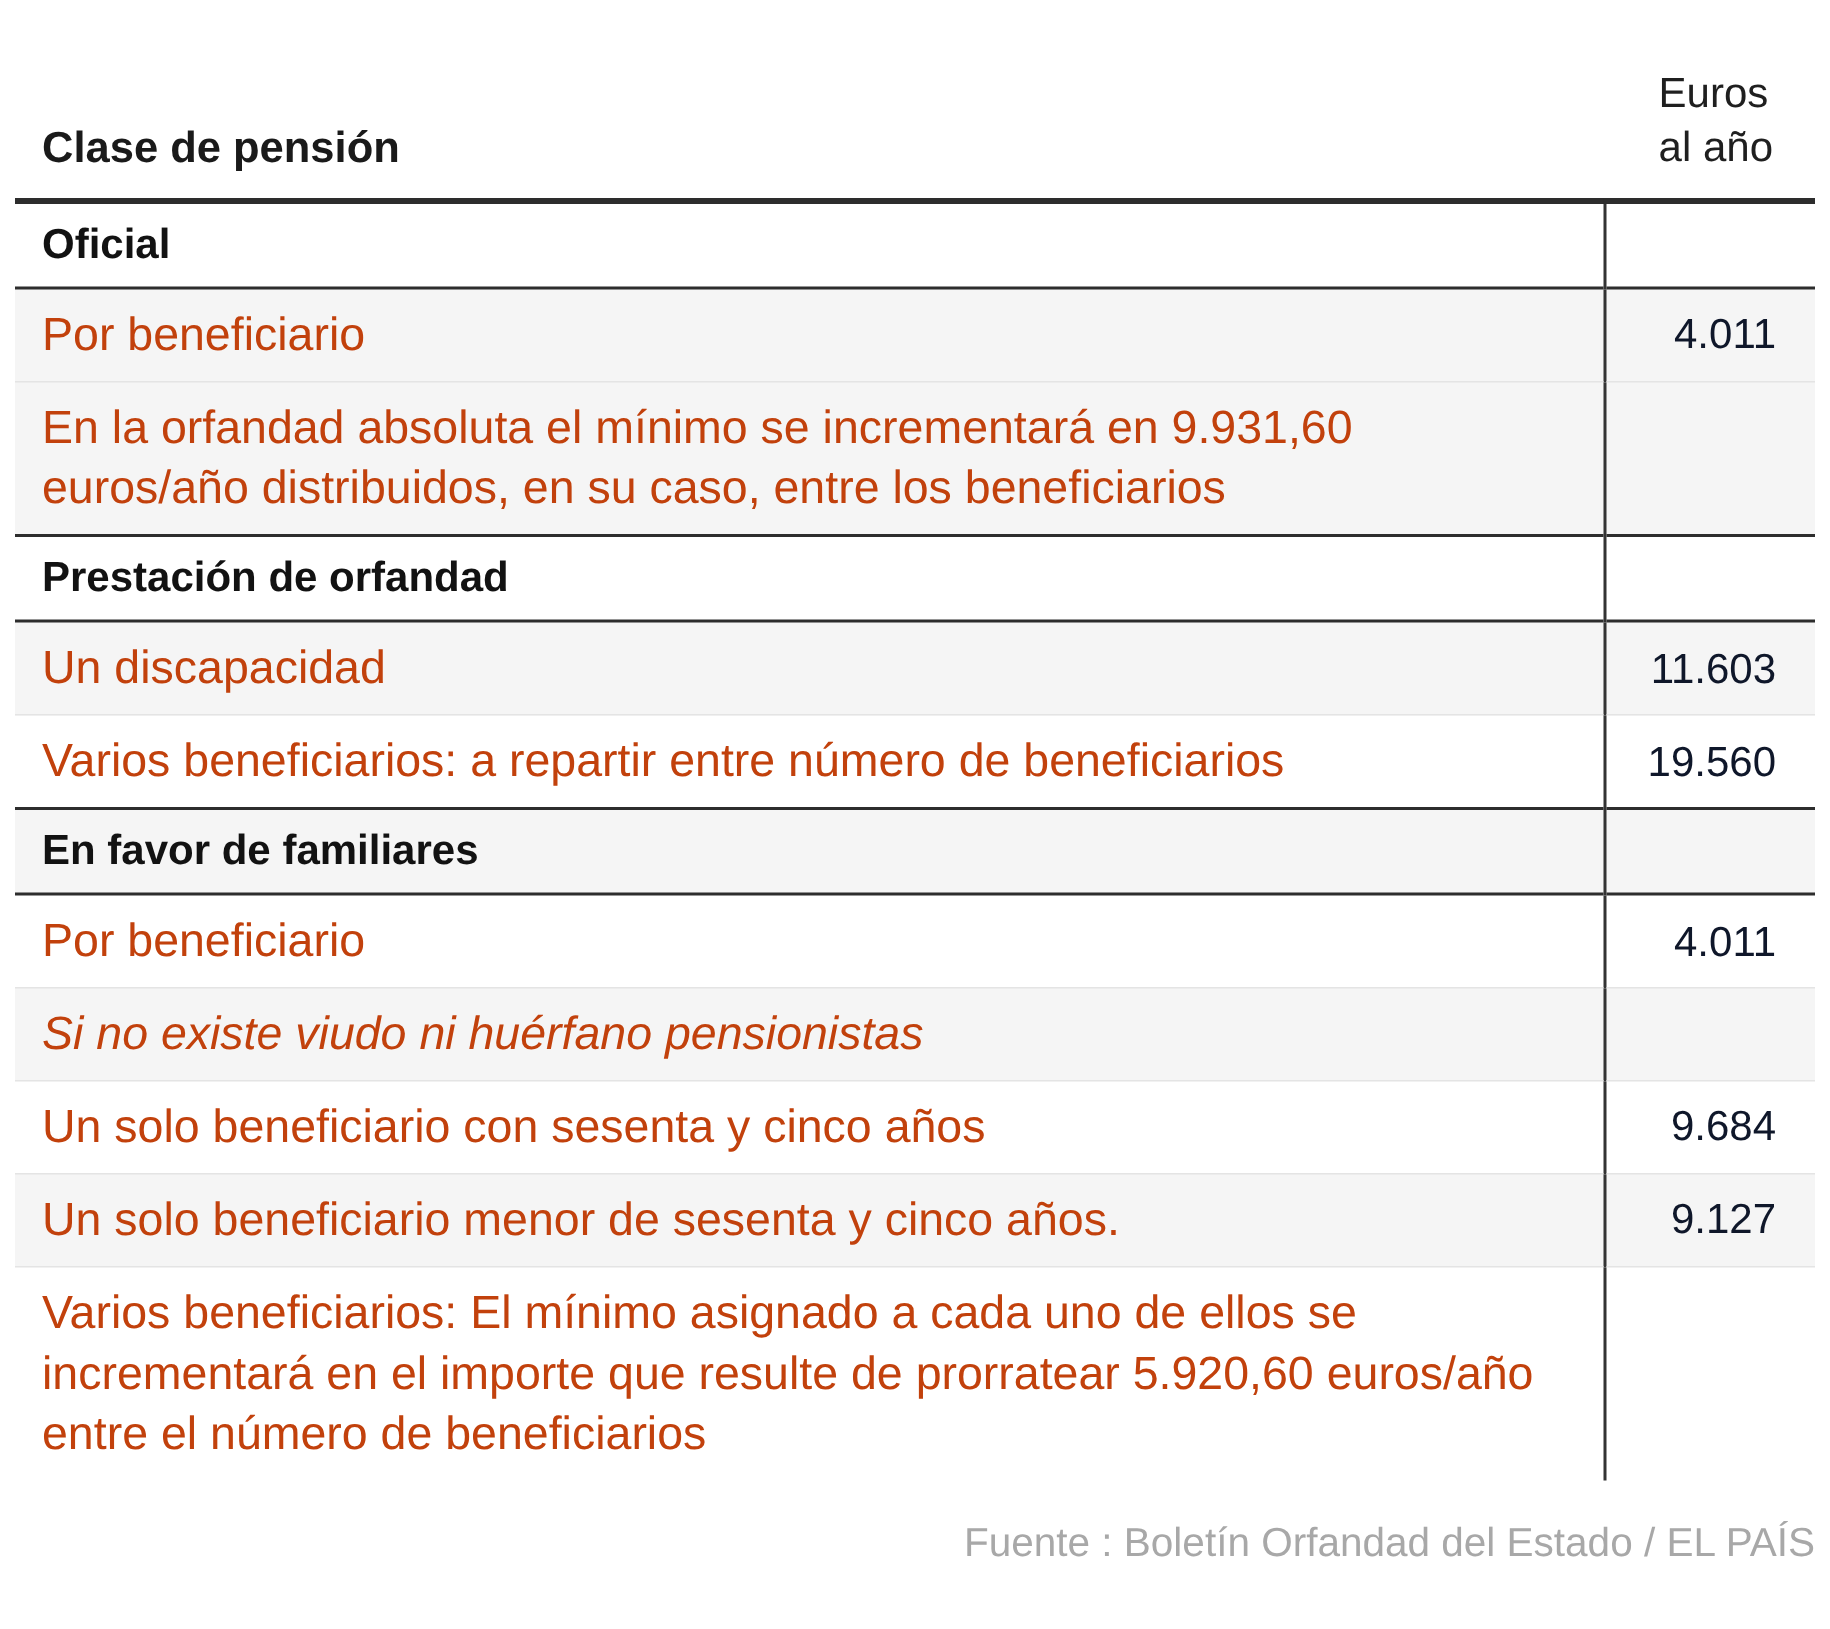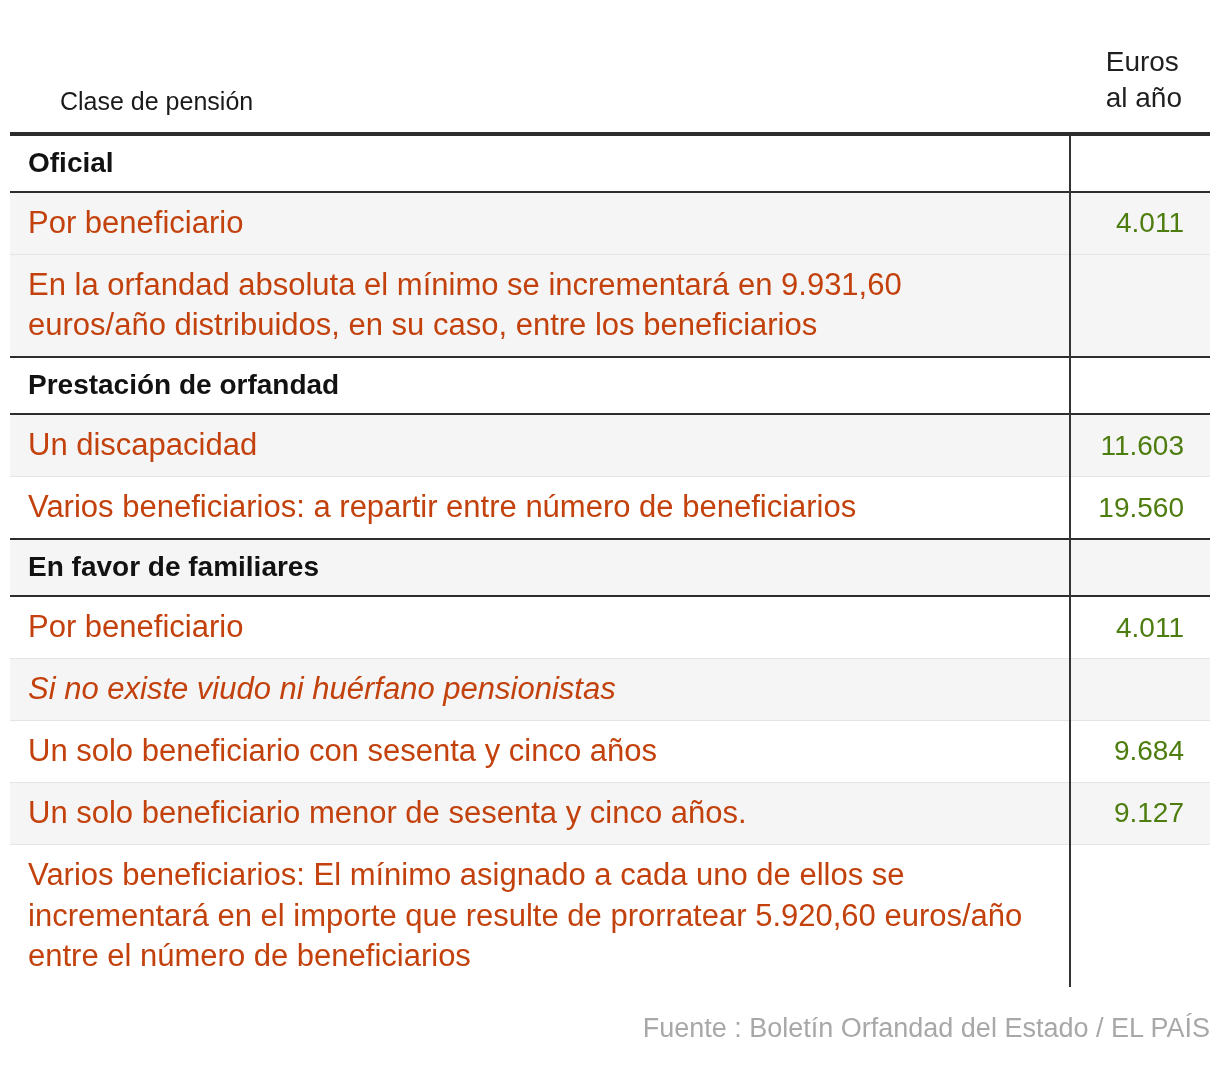--- a/index.html
+++ b/index.html
@@ -12,24 +12,23 @@
   .wrap { margin: 0 10px; width: 1200px; }
 
   
   .table-header {
     display: flex;
     justify-content: space-between;
     align-items: flex-end;
     padding: 44px 28px 16px 18px;
   }
   .col1-title {
-    font-size: 25px;
-    font-weight: 400;
+    font-size: 29px;
+    font-weight: 700;
     color: #1a1a1a;
-    margin-left: 32px;
   }
   .col2-title {
     font-size: 28px;
     color: #1f1f1f;
     text-align: left;
     line-height: 1.28;
   }
 
   
   table.pension {
@@ -57,21 +56,21 @@
   }
   tr.italic td.label { font-style: italic; }
 
   td.value {
     width: 140px;
     border-left: 2px solid #333333;
     text-align: right;
     vertical-align: middle;
     padding: 8px 26px 8px 6px;
     font-size: 28px;
-    color: #4d7c0f;
+    color: #0f172a;
     white-space: nowrap;
   }
 
   
   .source {
     text-align: right;
     padding-top: 26px;
     font-size: 27px;
     color: #a8a8a8;
   }

